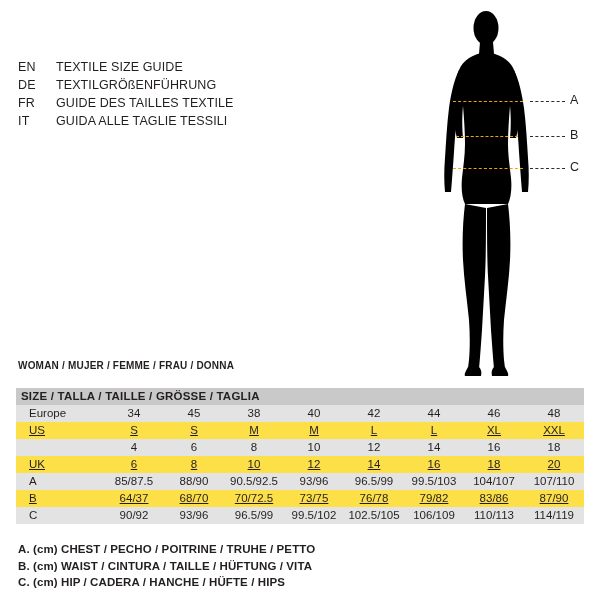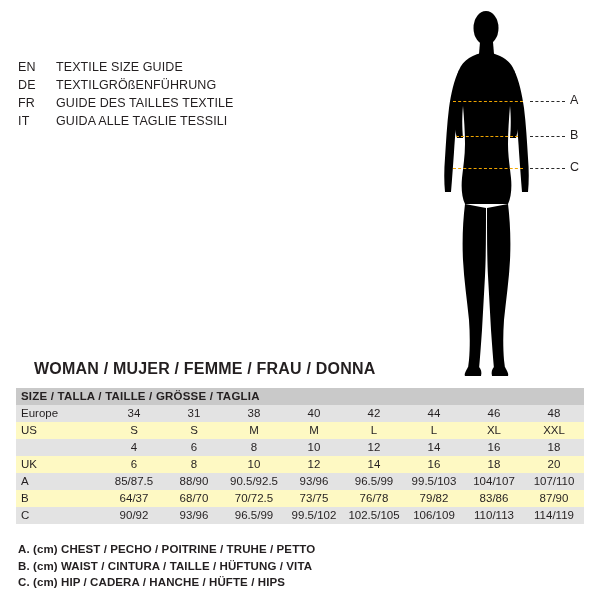--- a/index.html
+++ b/index.html
@@ -69,24 +69,23 @@
     position: absolute;
     font-size: 12.5px;
     color: #231f20;
   }
 
   
   .woman-head {
     position: absolute;
     left: 18px;
     top: 360px;
-    font-size: 16px;
+    font-size: 10px;
     font-weight: bold;
     letter-spacing: 0.2px;
-    margin-left: 16px;
   }
 
   
   .size-table {
     position: absolute;
     left: 16px;
     top: 388px;
     width: 568px;
     border-collapse: collapse;
     font-size: 11.5px;
@@ -100,30 +99,31 @@
   }
   .size-table th.head-cell {
     text-align: left;
     padding-left: 5px;
     font-weight: bold;
     font-size: 11.5px;
     letter-spacing: 0.2px;
   }
   .size-table td.row-label {
     text-align: left;
-    padding-left: 5px;
+    padding-left: 13px;
   }
   tr.head-row td, tr.head-row th {
     background: #c9c9c9;
   }
   tr.shade td {
     background: #e3e3e3;
   }
   tr.plain td {
-    background: #fef9c3;
+    background: #fde047;
+    text-decoration: underline;
   }
 
   
   .notes {
     position: absolute;
     left: 18px;
     top: 541px;
     width: 560px;
   }
   .note {
@@ -255,21 +255,21 @@
       <col style="width:60px">
     </colgroup>
     <tbody>
       <tr class="head-row">
         <th class="head-cell" colspan="9">SIZE / TALLA / TAILLE / GRÖSSE / TAGLIA</th>
       </tr>
 
       <tr class="shade">
         <td class="row-label">Europe</td>
         <td>34</td>
-        <td>31</td>
+        <td>45</td>
         <td>38</td>
         <td>40</td>
         <td>42</td>
         <td>44</td>
         <td>46</td>
         <td>48</td>
       </tr>
 
       <tr class="plain">
         <td class="row-label">US</td>

